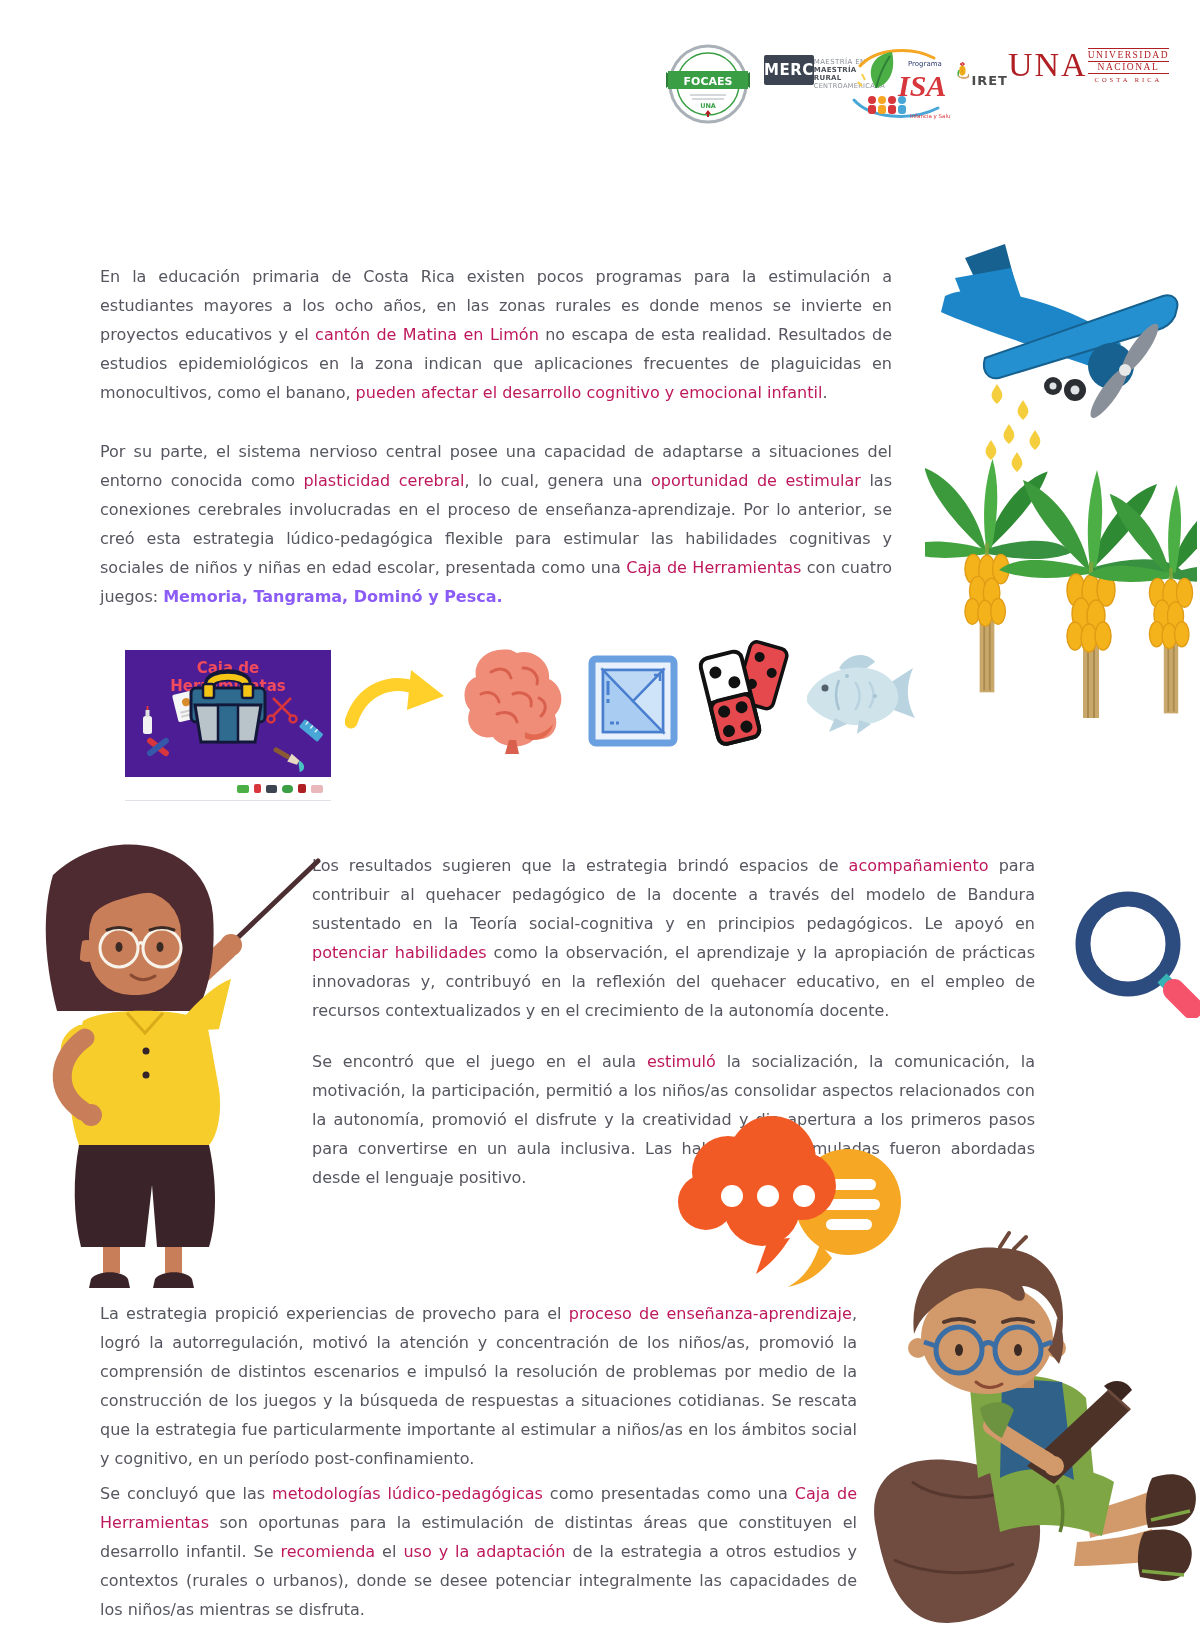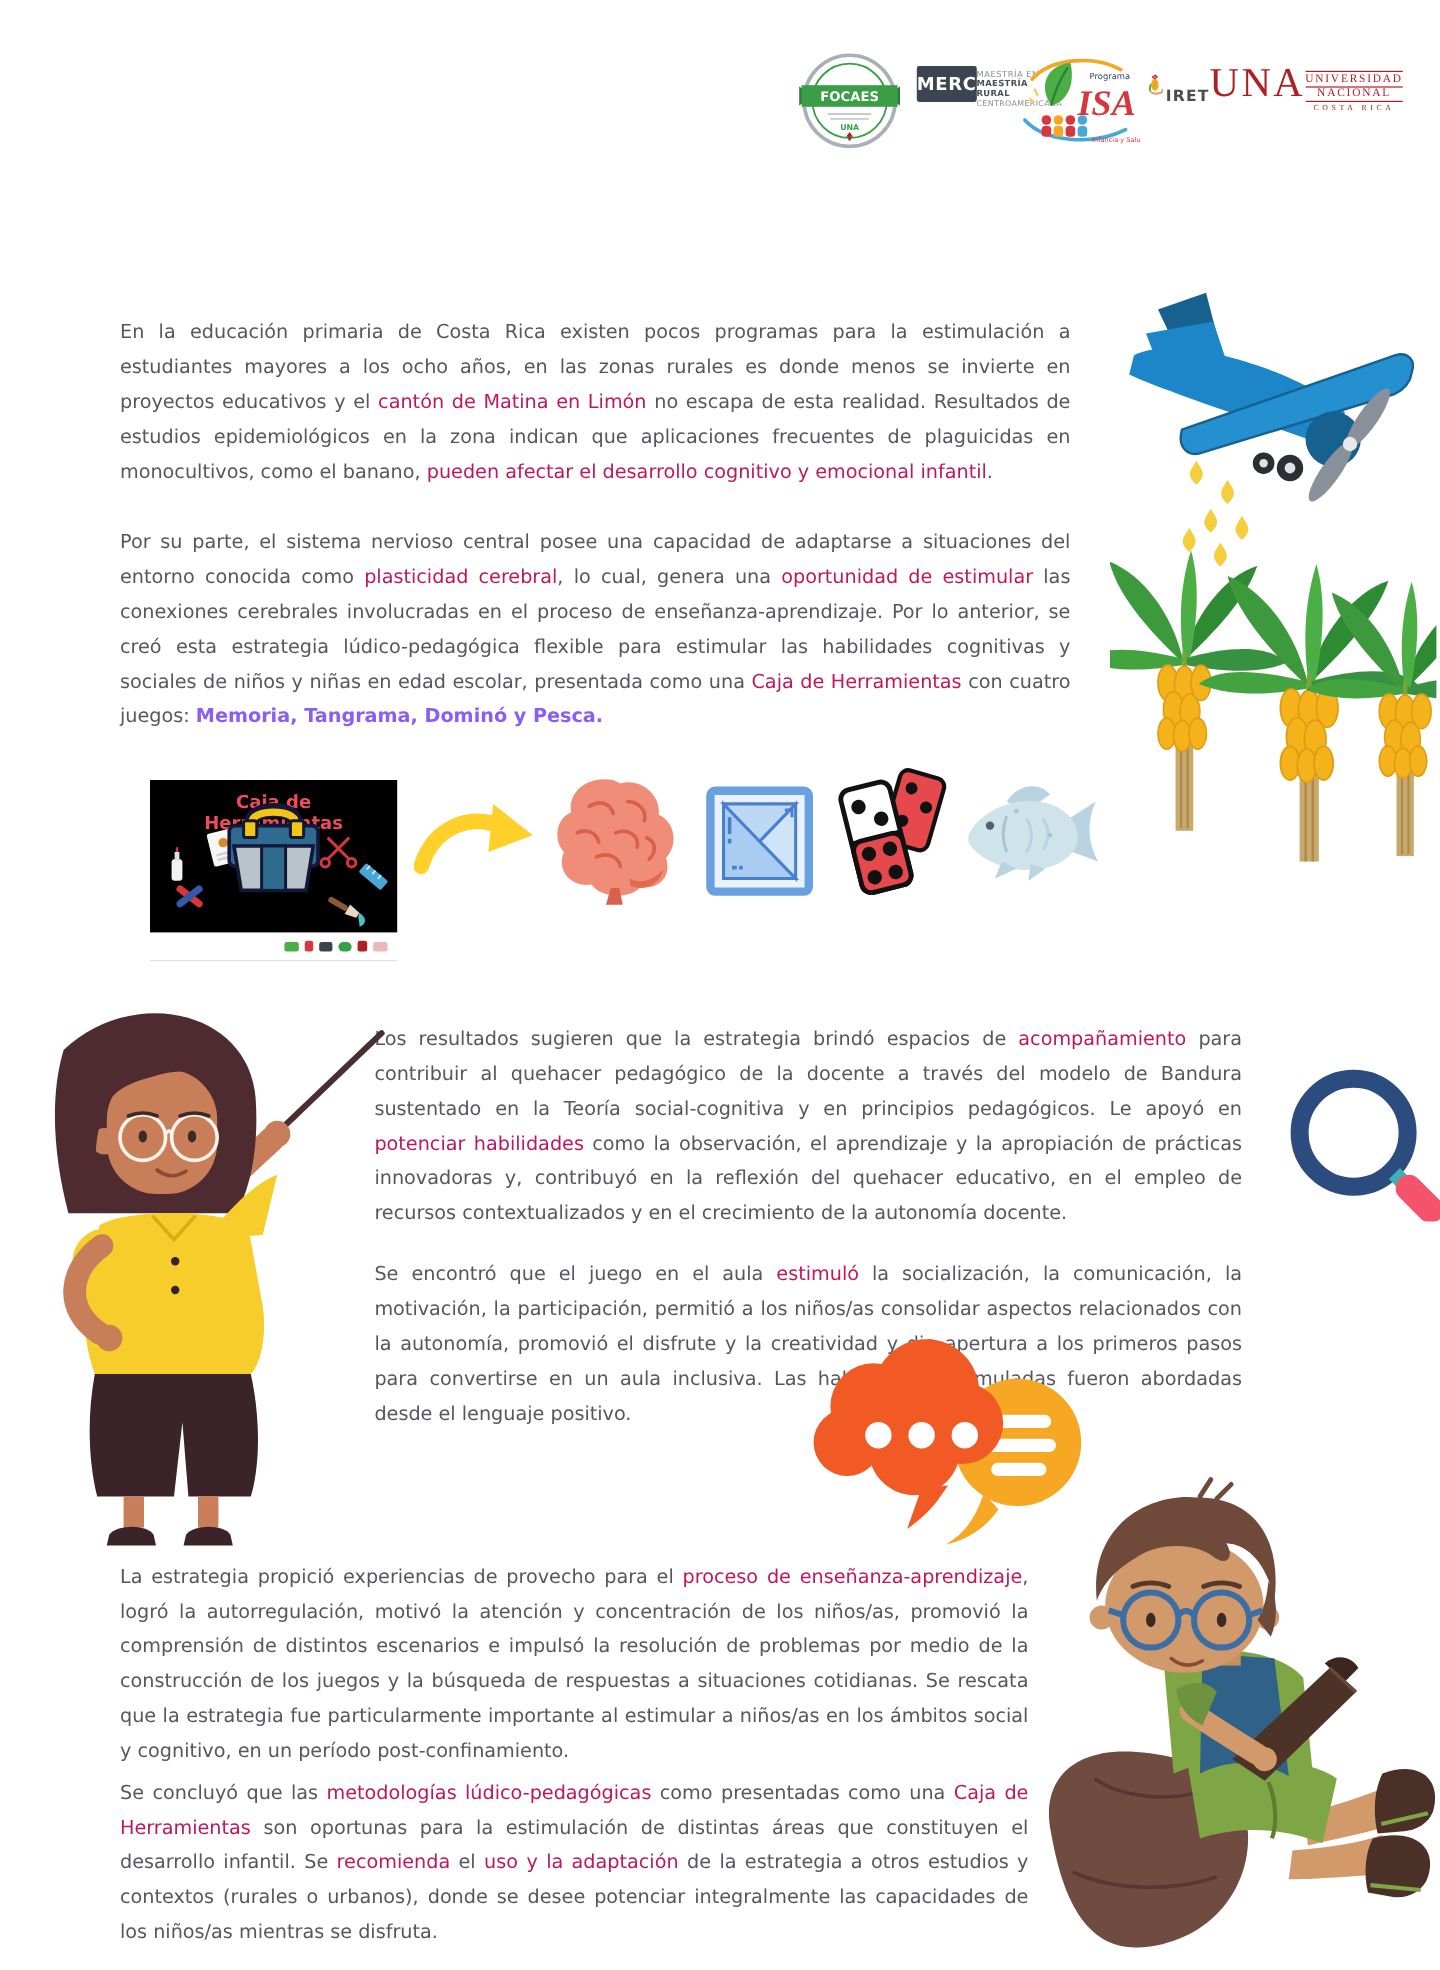--- a/index.html
+++ b/index.html
@@ -16,42 +16,42 @@
             font-weight:700;font-size:15px;letter-spacing:.5px;border-radius:2px}
   .merc-sub{margin-top:8px;text-align:left;width:76px}
   .merc-sub .l1{font-size:7px;color:#8a8f96;letter-spacing:.4px}
   .merc-sub .l2{font-size:7px;color:#4a4f55;font-weight:700;letter-spacing:.3px}
   .merc-sub .l3{font-size:6.6px;color:#8a8f96;letter-spacing:.3px}
   .isa{left:846px;top:44px;width:104px}
   .iret{left:954px;top:42px;width:54px}
   .iret-label{font-size:13px;font-weight:700;color:#4c4c4c;letter-spacing:1px;margin-top:18px}
   .una{left:1008px;top:46px;width:96px;font-family:"Liberation Serif","DejaVu Serif",serif;color:#b01f24}
   .una-big{font-size:34px;line-height:32px;letter-spacing:2px;font-weight:400}
-  .una-lines{width:88px;border-top:1.5px solid #b01f24;margin-top:13px;padding-top:1px;text-align:center}
+  .una-lines{width:88px;border-top:1.5px solid #b01f24;margin-top:2px;padding-top:1px;text-align:center}
   .una-l{font-size:9.5px;letter-spacing:1.5px;line-height:11px;border-bottom:1.5px solid #b01f24}
   .una-cr{font-size:6.5px;letter-spacing:3px;padding-top:2px;color:#b01f24;font-family:Liberation Serif, serif}
 
   
   .title{position:absolute;left:0;top:154px;width:1200px;text-align:center;
          font-size:28px;line-height:39px;font-weight:700;color:#222d5b}
 
   
   .para{position:absolute;text-align:justify;font-size:16px;line-height:29px;color:#55565f}
   .seg-b{font-weight:400;color:#be185d}
   .seg-t{font-weight:700;color:#8b5cf6}
   .p1{left:100px;top:262px;width:792px}
   .p2{left:100px;top:437px;width:792px}
   .p3{left:312px;top:851px;width:723px}
   .p4{left:312px;top:1047px;width:723px}
   .p5{left:100px;top:1299px;width:757px}
   .p6{left:100px;top:1479px;width:757px}
 
   
   .card{position:absolute;left:125px;top:650px;width:206px;height:151px;box-shadow:0 0 0 0}
-  .card-top{position:relative;height:127px;background:#000000;overflow:hidden}
+  .card-top{position:relative;height:127px;background:#4c1d95;overflow:hidden}
   .card-title{position:relative;text-align:center;padding-top:9px;font-weight:700;font-size:15px;line-height:18px;color:#ef4b5c}
   .card-foot{height:24px;background:#fff;border-bottom:1px solid #e0e0e6;display:flex;justify-content:flex-end;align-items:center;gap:5px;padding-right:8px}
   .mini{display:inline-block;border-radius:2px}
 </style>
 </head>
 <body>
 
 <div class="page">
 
   <div class="logo focaes">

